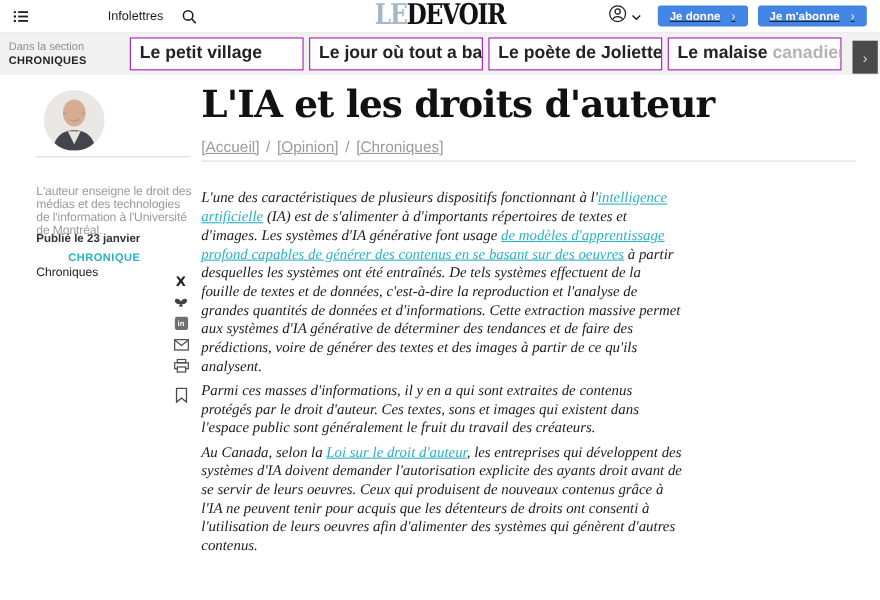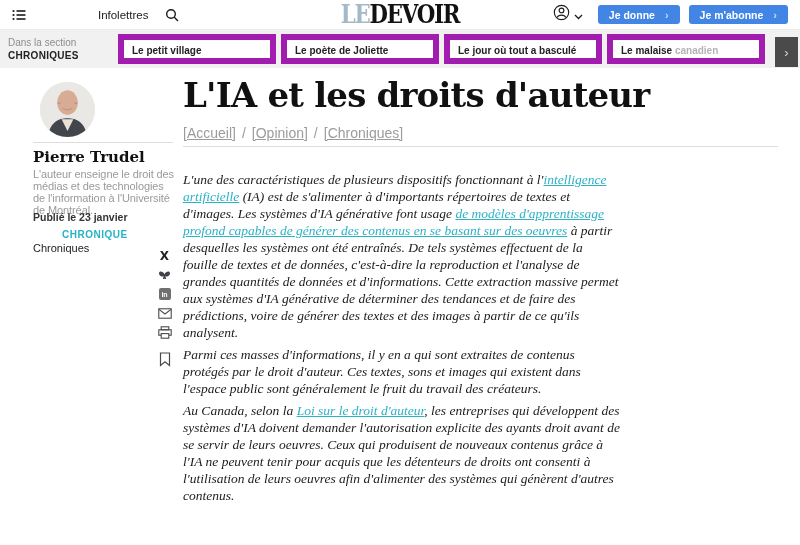--- a/index.html
+++ b/index.html
@@ -14,38 +14,38 @@
   .sections-group { display:flex; align-items:center; gap:7px; cursor:pointer; }
   .sections-label { font-size:11.5px; font-weight:bold; color:#1c1c1c;margin-top:48px; }
   .infolettres { font-size:11.5px; color:#1c1c1c; cursor:pointer; }
   .icon-btn { display:flex; align-items:center; cursor:pointer; }
   .logo { position:absolute; left:50%; top:50%;
           transform:translate(-50%,-54%) scaleX(0.82);
           font-family:"DejaVu Serif", serif; font-weight:bold; font-size:26px;
           letter-spacing:-1.5px; white-space:nowrap; cursor:pointer; }
   .logo-le { color:#a4b9c6; }
   .logo-devoir { color:#121212; }
-  .topbar-right { margin-left:auto; display:flex; align-items:center; gap:9px; }
+  .topbar-right { margin-left:auto; display:flex; align-items:center; gap:9px;text-decoration:underline; }
   .account { display:flex; align-items:center; gap:4px; cursor:pointer; margin-right:6px; }
   .btn-blue { background:#4285e4; color:#fff; font-size:10.5px; font-weight:bold;
               height:19px; padding:0 11px; border:none; border-radius:3px;
               display:flex; align-items:center; gap:10px; cursor:pointer;
               font-family:"Liberation Sans", sans-serif; }
   .btn-chev { color:#c9dcf8; font-size:11px; font-weight:bold; }
 
   
   .strip { height:38px; background:#f1f1f2; display:flex; align-items:center;
            padding-left:8px; position:relative; }
   .strip-label { width:110px; flex-shrink:0; }
   .eyebrow { font-size:10px; color:#8d8d8d; }
   .section-name { font-size:10px; font-weight:bold; color:#222;
                   letter-spacing:0.3px; margin-top:2px; }
   .cards { display:flex; gap:5px; }
-  .card { width:158px; height:30px; background:#fff; border:6px solid #a21caf;
-          font-size:10px; font-weight:bold; color:#222; padding:5px 8px;
+  .card { width:158px; height:30px; background:#fff; border:1px solid #a21caf;
+          font-size:16px; font-weight:bold; color:#222; padding:5px 8px;
           white-space:nowrap; overflow:hidden; cursor:pointer; }
   .card-faded { color:#b3b3b3; }
   .next-btn { position:absolute; right:2px; top:7px; width:23px; height:30px;
               background:#4a4a4a; color:#d8d8d8; display:flex; align-items:center;
               justify-content:center; font-size:13px; cursor:pointer; }
 
   
   .main { position:relative; height:467px; }
 
   
@@ -151,41 +151,40 @@
     </div>
   </div>
 
   <div class="strip">
     <div class="strip-label">
       <div class="eyebrow">Dans la section</div>
       <div class="section-name">CHRONIQUES</div>
     </div>
     <div class="cards">
       <div class="card">Le petit village</div>
+      <div class="card">Le jour où tout a basculé</div>
       <div class="card">Le poète de Joliette</div>
-      <div class="card">Le jour où tout a basculé</div>
       <div class="card"><span>Le malaise </span><span class="card-faded">canadien</span></div>
     </div>
     <div class="next-btn">›</div>
   </div>
 
   <div class="main">
 
     <div class="avatar">
       <svg width="55" height="55" viewBox="0 0 56 56">
         <rect width="56" height="56" fill="#eae8e5"></rect>
         <path d="M8 56 C10 41 19 37 28 37 C37 37 46 41 48 56 Z" fill="#43454c"></path>
         <path d="M22 38 L28 50 L34 38 Z" fill="#e8e2da"></path>
         <ellipse cx="28" cy="21" rx="10.5" ry="12.5" fill="#d8ac94"></ellipse>
         <path d="M18 21 q2 2 3 0 M35 21 q2 2 3 0" stroke="#8a8a8a" stroke-width="0.8" fill="none"></path>
         <path d="M23 27 q5 3 10 0" stroke="#b88b74" stroke-width="0.9" fill="none"></path>
       </svg>
     </div>
     <div class="side-divider"></div>
-    <div class="author-name">Pierre Trudel</div>
     <div class="author-bio">L'auteur enseigne le droit des médias et des technologies de l'information à l'Université de Montréal.</div>
     <div class="published">Publié le 23 janvier</div>
     <div class="kicker">CHRONIQUE</div>
     <div class="side-section">Chroniques</div>
 
     <div class="share">
       <span class="share-ic">
           <span class="x-glyph">X</span>
         </span>
       <span class="share-ic">

